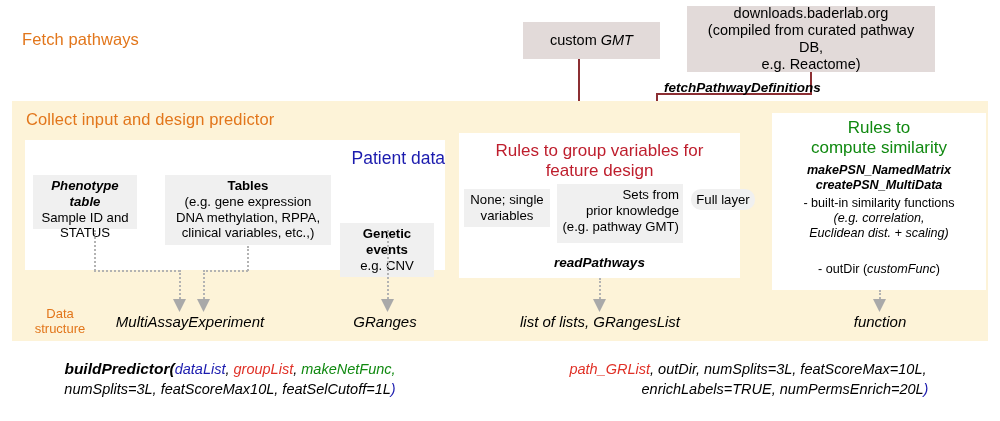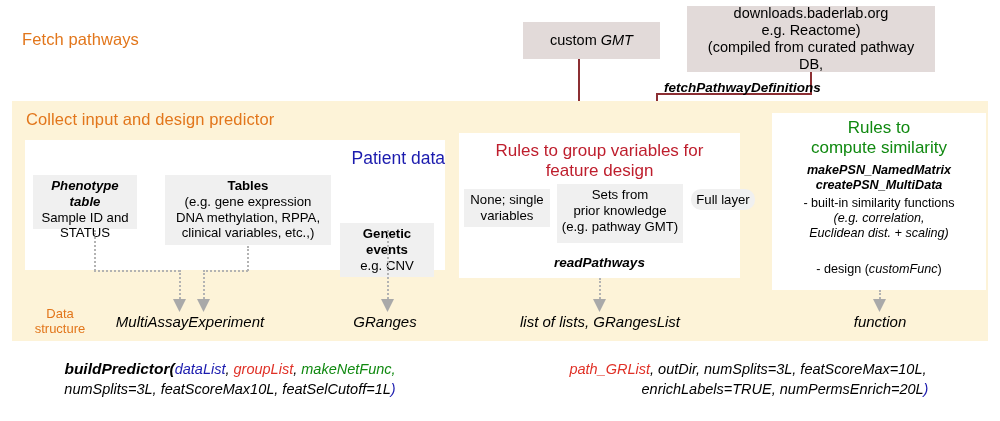--- a/index.html
+++ b/index.html
@@ -81,22 +81,22 @@
 <div class="root">
 
   <div class="abs sec-title" style="left:22px;top:30px;">Fetch pathways</div>
 
   <div class="abs srcbox" style="left:523px;top:22px;width:137px;height:37px;">
     <span><span>custom </span><i>GMT</i></span>
   </div>
 
   <div class="abs srcbox" style="left:687px;top:6px;width:248px;height:66px;flex-direction:column;">
     <span>downloads.baderlab.org</span>
+    <span>(compiled from curated pathway DB,</span>
     <span>e.g. Reactome)</span>
-    <span>(compiled from curated pathway DB,</span>
   </div>
 
   <div class="abs vline-red" style="left:578px;top:59px;height:62px;"></div>
   <svg class="arrow" style="left:570px;top:116px;width:18px;height:16px;">
     <polygon points="2,0 16,0 9,15" fill="#8C2F33"></polygon>
   </svg>
 
   <div class="abs vline-red" style="left:810px;top:72px;height:23px;"></div>
   <div class="abs hline-red" style="left:656px;top:93px;width:156px;"></div>
   <div class="abs vline-red" style="left:656px;top:93px;height:28px;"></div>
@@ -136,21 +136,21 @@
   <div class="abs h-rules" style="left:459px;top:141px;width:281px;">
     <div>Rules to group variables for</div>
     <div>feature design</div>
   </div>
 
   <div class="abs chip" style="left:464px;top:189px;width:86px;height:38px;">
     <div>None; single</div>
     <div>variables</div>
   </div>
 
-  <div class="abs chip" style="left:557px;top:184px;width:126px;height:59px;">
+  <div class="abs chip" style="left:557px;top:184px;width:126px;height:59px;text-align:right;">
     <div>Sets from</div>
     <div>prior knowledge</div>
     <div>(e.g. pathway GMT)</div>
   </div>
 
   <div class="abs chip" style="left:691px;top:189px;width:64px;height:21px;border-radius:10px;">
     <div>Full layer</div>
   </div>
 
   <div class="abs fname" style="left:459px;top:255px;width:281px;">readPathways</div>
@@ -166,21 +166,21 @@
     <div>createPSN_MultiData</div>
   </div>
 
   <div class="abs simtext" style="left:772px;top:196px;width:214px;">
     <div>- built-in similarity functions</div>
     <div class="it">(e.g. correlation,</div>
     <div class="it">Euclidean dist. + scaling)</div>
   </div>
 
   <div class="abs simtext" style="left:772px;top:262px;width:214px;">
-    <span>- design (</span><span class="it">customFunc</span><span>)</span>
+    <span>- outDir (</span><span class="it">customFunc</span><span>)</span>
   </div>
 
   <div class="abs dotv" style="left:94px;top:230px;height:41px;"></div>
   <div class="abs doth" style="left:94px;top:270px;width:86px;"></div>
   <div class="abs dotv" style="left:179px;top:270px;height:32px;"></div>
   <svg class="arrow" style="left:172px;top:299px;width:16px;height:14px;">
     <polygon points="1,0 14,0 7.5,13" fill="#A9A9A9"></polygon>
   </svg>
 
   <div class="abs dotv" style="left:247px;top:246px;height:25px;"></div>

